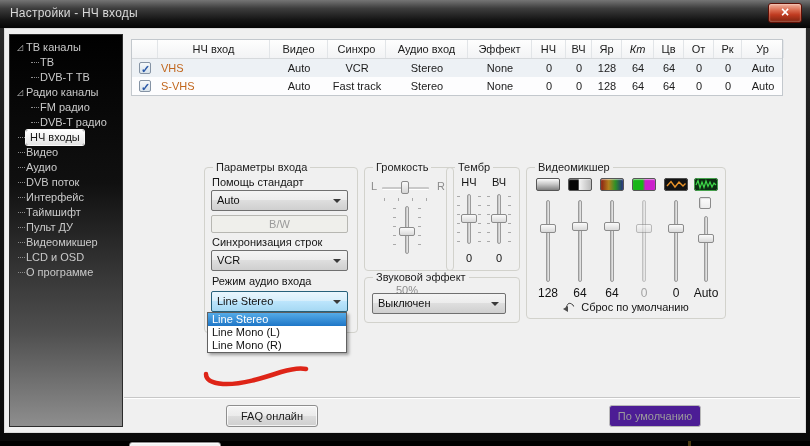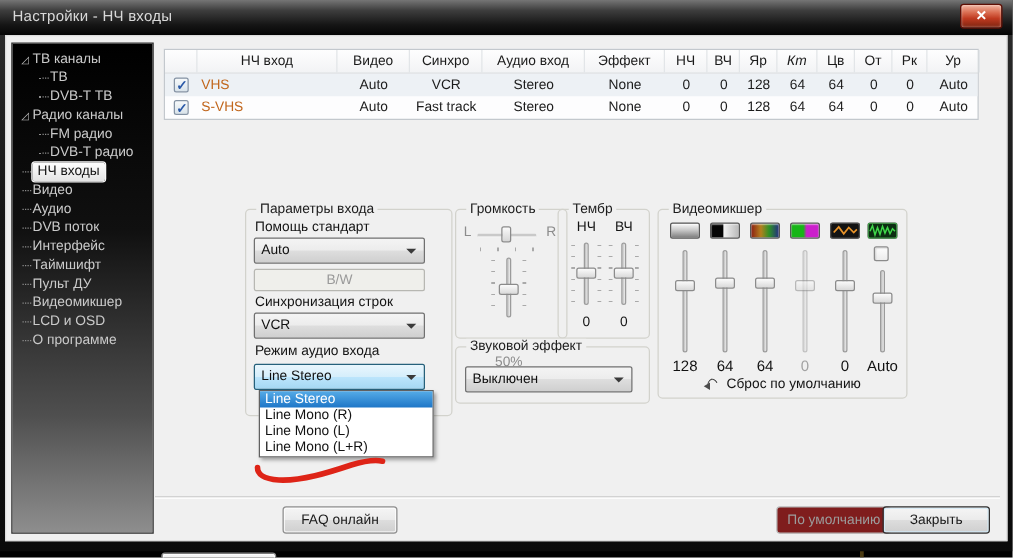--- a/index.html
+++ b/index.html
@@ -55,21 +55,21 @@
     background:linear-gradient(#f4f4f4,#ececec 49%,#dedede 50%,#cfcfcf);}
   .combo .arrow{position:absolute;right:6px;top:8px;width:0;height:0;
     border-left:4px solid transparent;border-right:4px solid transparent;border-top:4px solid #3a3a3a;}
   .combo.focused{background:linear-gradient(#e9f6fd,#d5eefb 49%,#bce5fc 50%,#a5d8f3);border-color:#26617b;}
   .flat-btn{position:absolute;height:18px;border:1px solid #b7b7b2;border-radius:2px;background:#efefeb;
     color:#9a9a9a;font-size:11px;text-align:center;line-height:16px;}
   .pushbtn{position:absolute;height:22px;border:1px solid #8e8e8e;border-radius:3px;font-size:11px;color:#1a1a1a;
     text-align:center;line-height:20px;background:linear-gradient(#f5f5f5,#ebebeb 49%,#dddddd 50%,#cfcfcf);
     box-shadow:inset 0 0 0 1px rgba(255,255,255,.75);cursor:default;}
   .pushbtn.default{border:1px solid #2e2e2e;box-shadow:inset 0 0 0 1px #cfe8f5;}
-  .pushbtn.disabled{background:#7f1d1d;border-color:#b8b8b8;color:#9c9c9c;box-shadow:none;margin-left:12px;}
+  .pushbtn.disabled{background:#4c1d95;border-color:#b8b8b8;color:#9c9c9c;box-shadow:none;}
 
   
   .droplist{position:absolute;left:202px;top:283px;width:140px;background:#fff;border:1px solid #616161;
     z-index:30;box-shadow:2px 2px 3px rgba(0,0,0,.35);}
   .drop-item{height:13px;line-height:13px;font-size:11px;padding:0 4px;color:#121212;white-space:nowrap;}
   .drop-item.selected{background:linear-gradient(#55abe7,#1e76c7);color:#fff;}
 
   
   .vtrack{position:absolute;width:4px;background:linear-gradient(90deg,#bdbdbd,#eeeeee);border:1px solid #9b9b9b;border-radius:2px;}
   .hthumb{position:absolute;width:16px;height:9px;background:linear-gradient(#fbfbfb,#d9d9d9);
@@ -230,21 +230,21 @@
           <div class="t-cell" style="width: 26px;">0</div>
           <div class="t-cell" style="width: 30px;">128</div>
           <div class="t-cell" style="width: 32px;">64</div>
           <div class="t-cell" style="width: 30px;">64</div>
           <div class="t-cell" style="width: 30px;">0</div>
           <div class="t-cell" style="width: 28px;">0</div>
           <div class="t-cell" style="width: 42px;">Auto</div>
         </div>
       </div>
 
-    <div class="group" style="left:191px;top:138px;width:166px;height:166px;">
+    <div class="group" style="left:199px;top:138px;width:154px;height:166px;">
       <span class="legend">Параметры входа</span>
       <span class="flabel" style="left:7px;top:8px;">Помощь стандарт</span>
       <div class="combo" style="left:6px;top:22px;width:137px;">
         <span>Auto</span>
         <span class="arrow"></span>
       </div>
       <div class="flat-btn" style="left:6px;top:47px;width:137px;">B/W</div>
       <span class="flabel" style="left:7px;top:68px;">Синхронизация строк</span>
       <div class="combo" style="left:6px;top:82px;width:137px;">
         <span>VCR</span>
@@ -252,23 +252,22 @@
       </div>
       <span class="flabel" style="left:7px;top:107px;">Режим аудио входа</span>
       <div class="combo focused" style="left:6px;top:123px;width:137px;">
         <span>Line Stereo</span>
         <span class="arrow"></span>
       </div>
     </div>
 
     <div class="droplist" id="droplist">
         <div class="drop-item selected">Line Stereo</div>
+        <div class="drop-item">Line Mono (L)</div>
         <div class="drop-item">Line Mono (R)</div>
-        <div class="drop-item">Line Mono (L)</div>
-        <div class="drop-item">Line Mono (L+R)</div>
       </div>
 
     <div class="group" style="left:359px;top:138px;width:90px;height:104px;">
       <span class="legend">Громкость</span>
       <span class="flabel gray-txt" style="left:6px;top:12px;">L</span>
       <div class="htrack" style="left:17px;top:19px;width:47px;"></div>
       <div class="vthumb-ptr" style="left:36px;top:13px;"></div>
       <span class="flabel gray-txt" style="left:72px;top:12px;">R</span>
       <div class="ticks-h" style="left:19px;top:30px;width:44px;"></div>
       <div class="ticks-v" style="left:28px;top:40px;height:44px;"></div>
@@ -366,21 +365,20 @@
         <span>Выключен</span>
         <span class="arrow"></span>
       </div>
     </div>
 
     <div class="separator"></div>
 
     <div class="pushbtn" style="left:124px;top:376px;width:92px;margin-top:37px;">Помощь - F1</div>
     <div class="pushbtn" style="left:221px;top:376px;width:92px;">FAQ онлайн</div>
     <div class="pushbtn disabled" style="left:604px;top:376px;width:92px;">По умолчанию</div>
-    <div class="pushbtn default" style="left:701px;top:376px;width:86px;">Закрыть</div>
   </div>
 </div>
 
 <div class="desk-line"></div>
 
 <svg class="annotation-svg" viewBox="0 0 810 446">
   <path id="red-path" d="M 206 374 C 206 380, 211 383, 223 384 C 241 385, 263 378, 281 372 C 291 369, 300 367.5, 306 369" fill="none" stroke-width="4.5" stroke-linecap="round" stroke="#de2417"></path>
 </svg>
 
 </body></html>

